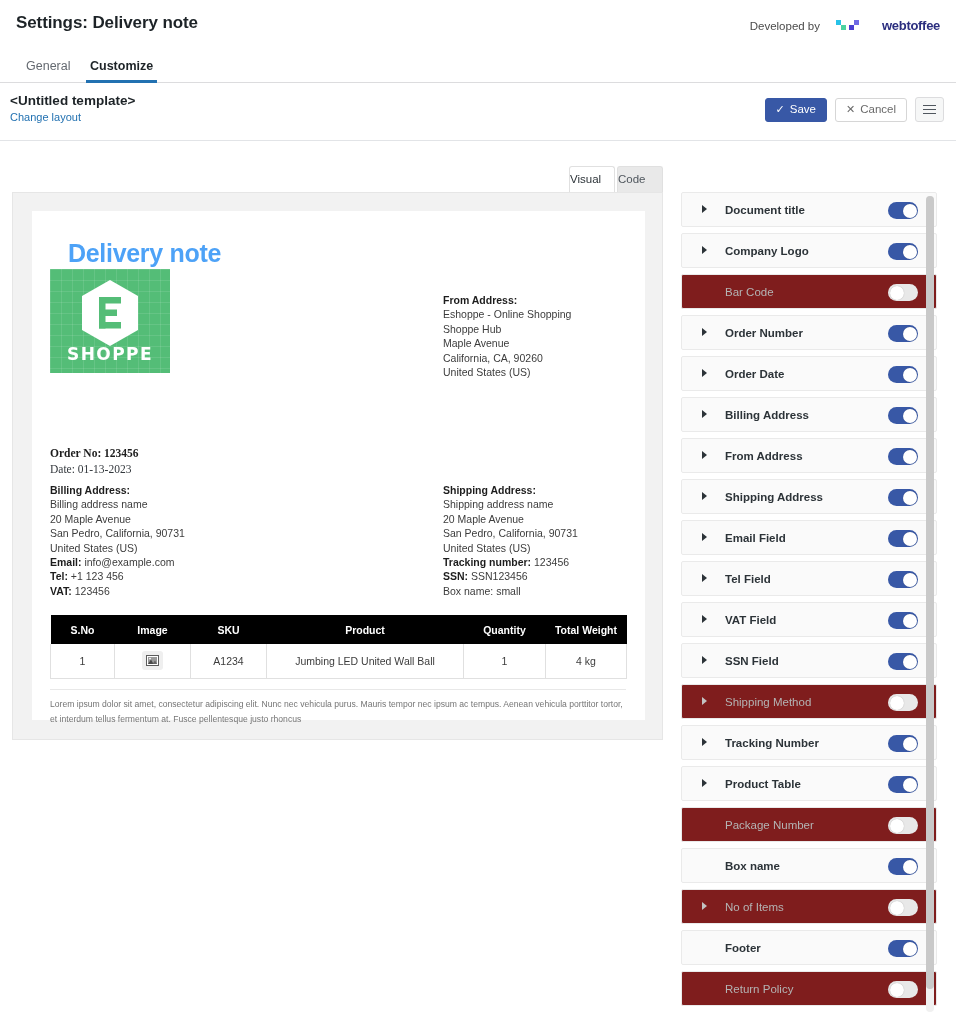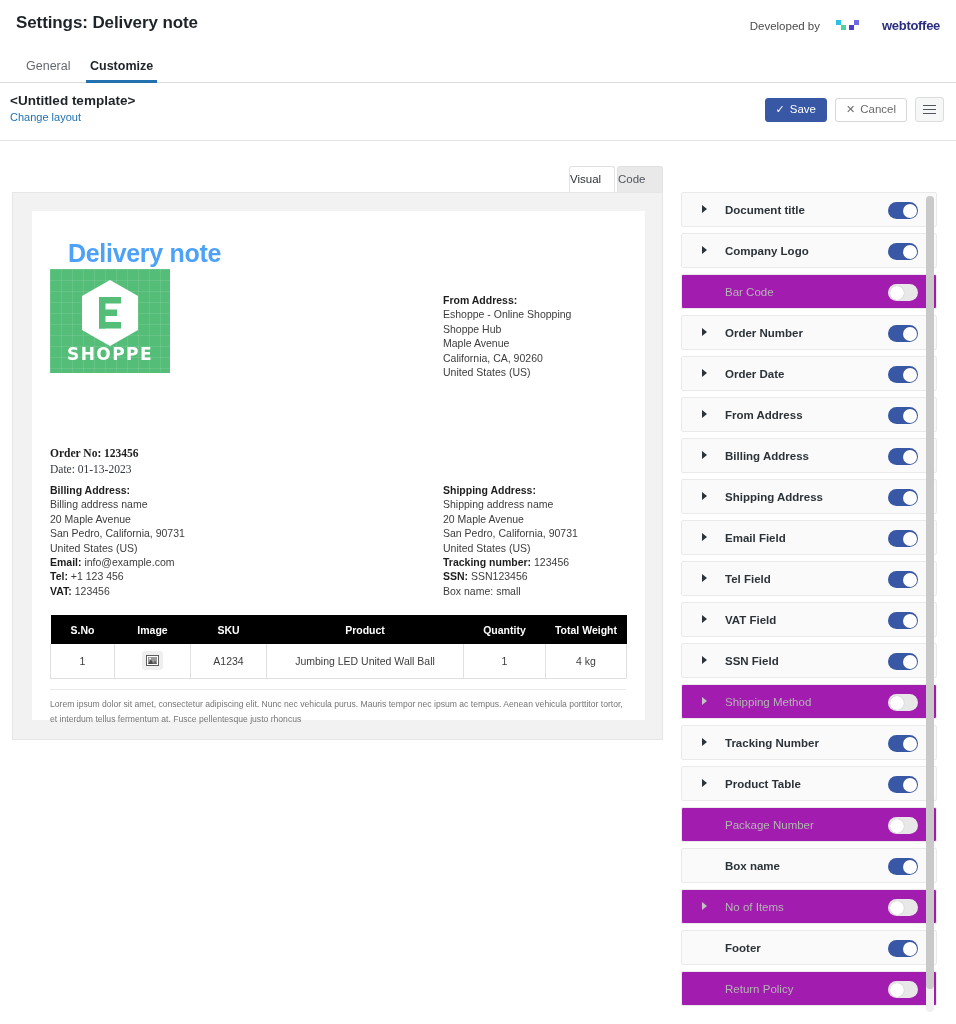--- a/index.html
+++ b/index.html
@@ -165,21 +165,21 @@
     position:absolute; left:681px; top:192px; width:275px; height:832px;
     overflow:hidden;
   }
   .side-list{ position:absolute; left:0; top:0; width:292px; }
   .srow{
     position:relative; width:256px; height:35px; margin-bottom:6px;
     background:#fafafa; border:1px solid #eaeaea; border-radius:2px;
     display:flex; align-items:center;
   }
   .srow.on{ background:#fafafa; }
-  .srow.off{ background:#a21caf; }
+  .srow.off{ background:#7f1d1d; }
   .caret{
     width:9px; height:9px; margin-left:20px; flex:0 0 auto;
     position:relative;
   }
   .caret::before{
     content:""; position:absolute; left:0; top:0;
     border-left:5px solid #2c3338; border-top:4px solid transparent;
     border-bottom:4px solid transparent;
   }
   .caret.dim::before{ border-left-color:#c3c3c3; }
@@ -409,28 +409,28 @@
       </div>
       <div class="srow on">
         <span class="caret"></span>
         <span class="srow-label">Order Date</span>
         <span class="toggle">
           <span class="knob"></span>
         </span>
       </div>
       <div class="srow on">
         <span class="caret"></span>
+        <span class="srow-label">Billing Address</span>
+        <span class="toggle">
+          <span class="knob"></span>
+        </span>
+      </div>
+      <div class="srow on">
+        <span class="caret"></span>
         <span class="srow-label">From Address</span>
-        <span class="toggle">
-          <span class="knob"></span>
-        </span>
-      </div>
-      <div class="srow on">
-        <span class="caret"></span>
-        <span class="srow-label">Billing Address</span>
         <span class="toggle">
           <span class="knob"></span>
         </span>
       </div>
       <div class="srow on">
         <span class="caret"></span>
         <span class="srow-label">Shipping Address</span>
         <span class="toggle">
           <span class="knob"></span>
         </span>

